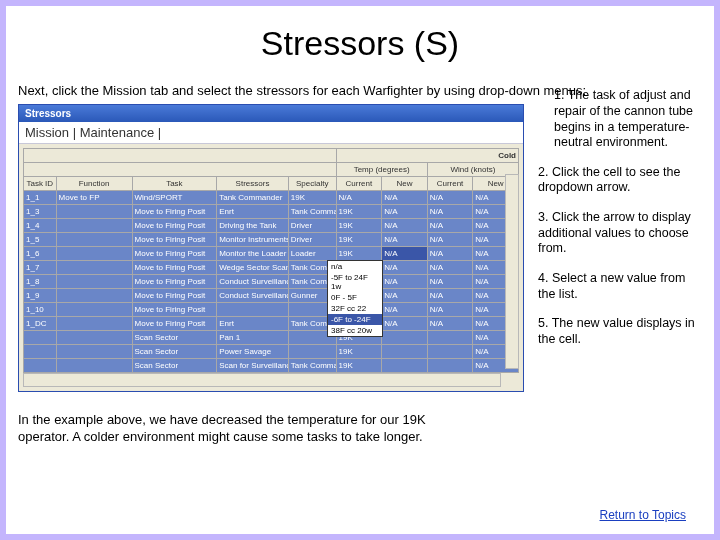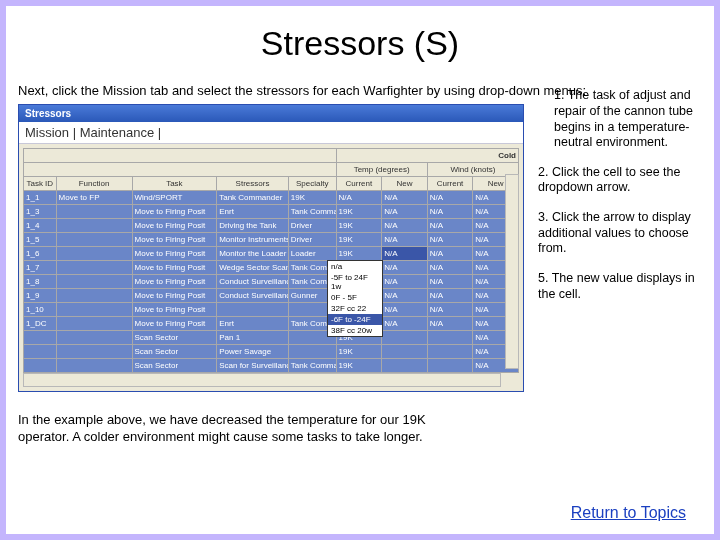--- a/index.html
+++ b/index.html
@@ -21,21 +21,21 @@
   th, td { border: 1px solid #a8a8a8; padding: 1px 2px; font-size: 8px; overflow: hidden; white-space: nowrap; text-overflow: clip; height: 14px; }
   th { background: #ece9d8; font-weight: normal; color: #333; }
   td { background: #6a86c8; color: #fff; }
   td.sel { background: #3a56a8; }
   .scroll-v { position: absolute; right: 4px; top: 30px; bottom: 22px; width: 14px; background: #ece9d8; border: 1px solid #b8b8b8; }
   .scroll-h { position: absolute; left: 4px; right: 22px; bottom: 4px; height: 14px; background: #ece9d8; border: 1px solid #b8b8b8; }
   .dropdown { position: absolute; background: #fff; border: 1px solid #333; font-size: 8px; color: #000; width: 56px; }
   .dropdown .opt { padding: 1px 3px; }
   .dropdown .opt.hl { background: #3a56a8; color: #fff; }
   .caption { font-size: 13px; line-height: 1.25; margin-top: 20px; width: 440px; }
-  .return-link { position: absolute; bottom: 12px; right: 28px; font-size: 16px; color: #1a3fc0; text-decoration: underline; cursor: pointer; }
+  .return-link { position: absolute; bottom: 12px; right: 28px; font-size: 12px; color: #1a3fc0; text-decoration: underline; cursor: pointer; }
   col.c-id { width: 30px; } col.c-fn { width: 70px; } col.c-task { width: 78px; }
   col.c-wf { width: 66px; } col.c-sp { width: 44px; }
   col.c-v  { width: 42px; }
 </style>
 </head>
 <body>
 
 <div class="slide">
   <h1 class="title">Stressors (S)</h1>
   <p class="intro">Next, click the Mission tab and select the stressors for each Warfighter by using drop-down menus:</p>
@@ -238,18 +238,19 @@
             </div>
         </div>
       </div>
       <p class="caption">In the example above, we have decreased the temperature for our 19K operator. A colder environment might cause some tasks to take longer.</p>
     </div>
 
     <div class="right-col">
       <p class="note1">1. The task of adjust and repair of the cannon tube begins in a temperature-neutral environment.</p>
       <p>2. Click the cell to see the dropdown arrow.</p>
       <p>3. Click the arrow to display additional values to choose from.</p>
+      <p>4. Select a new value from the list.</p>
       <p>5. The new value displays in the cell.</p>
     </div>
   </div>
 
   <a class="return-link">Return to Topics</a>
 </div>
 
 </body></html>

